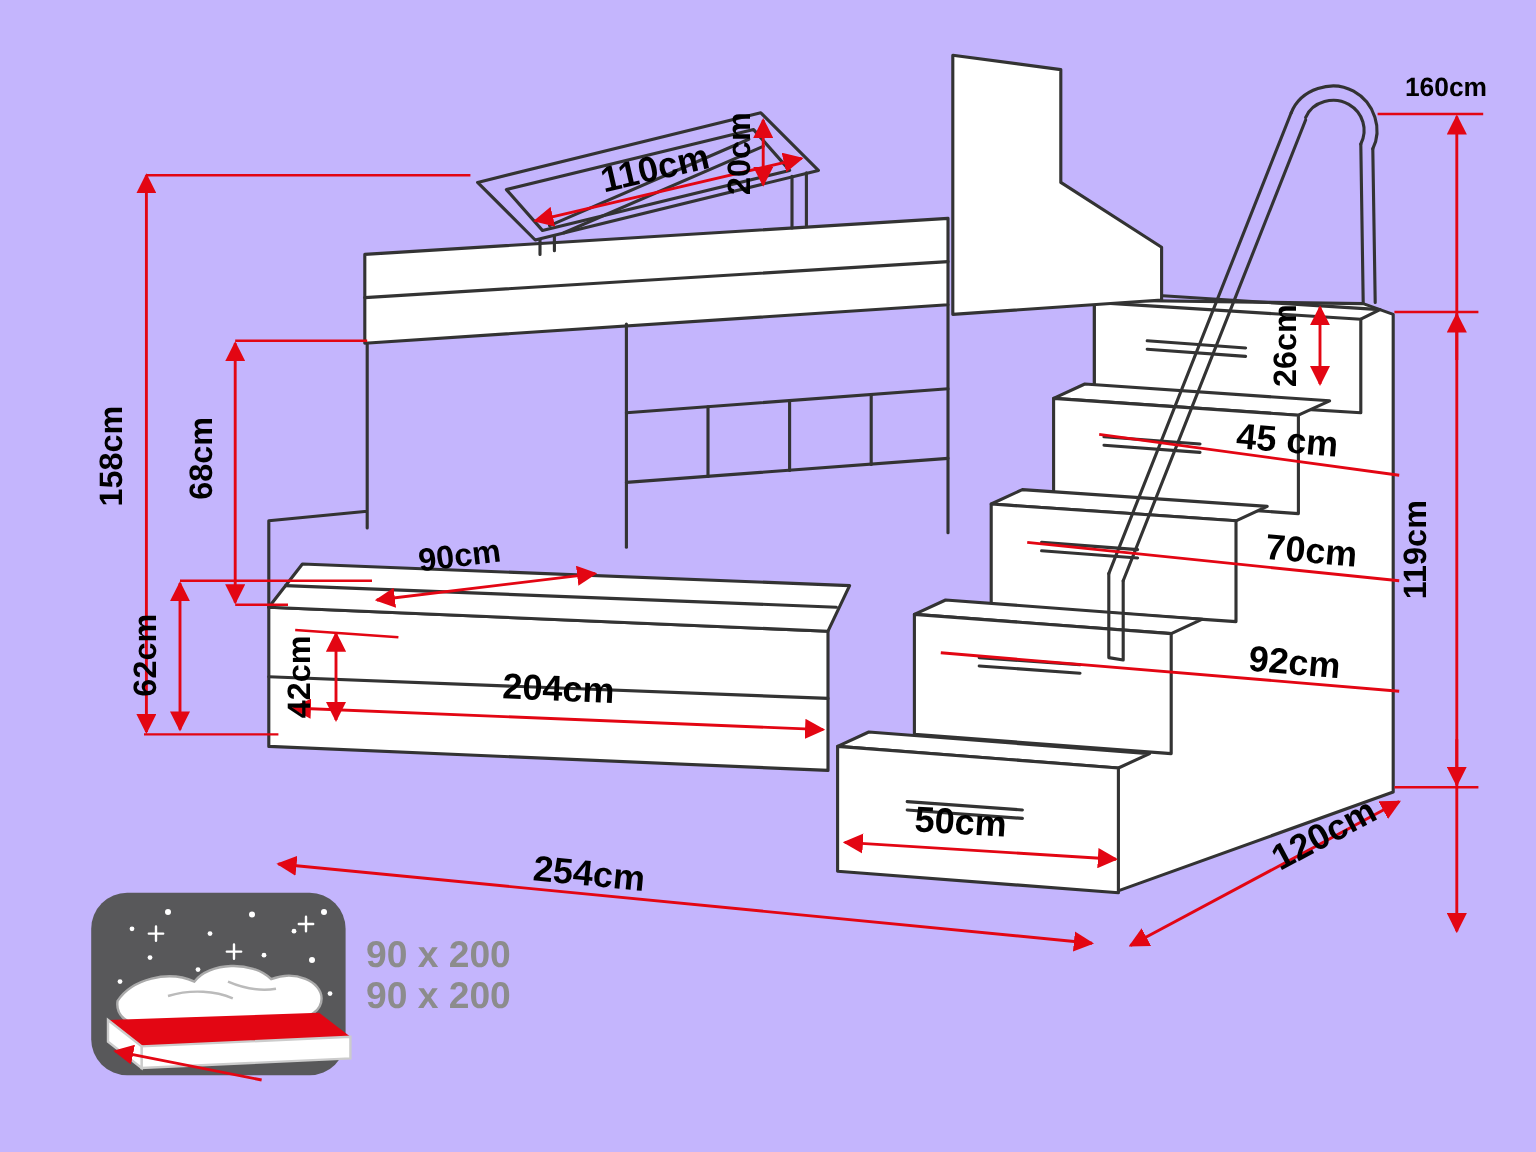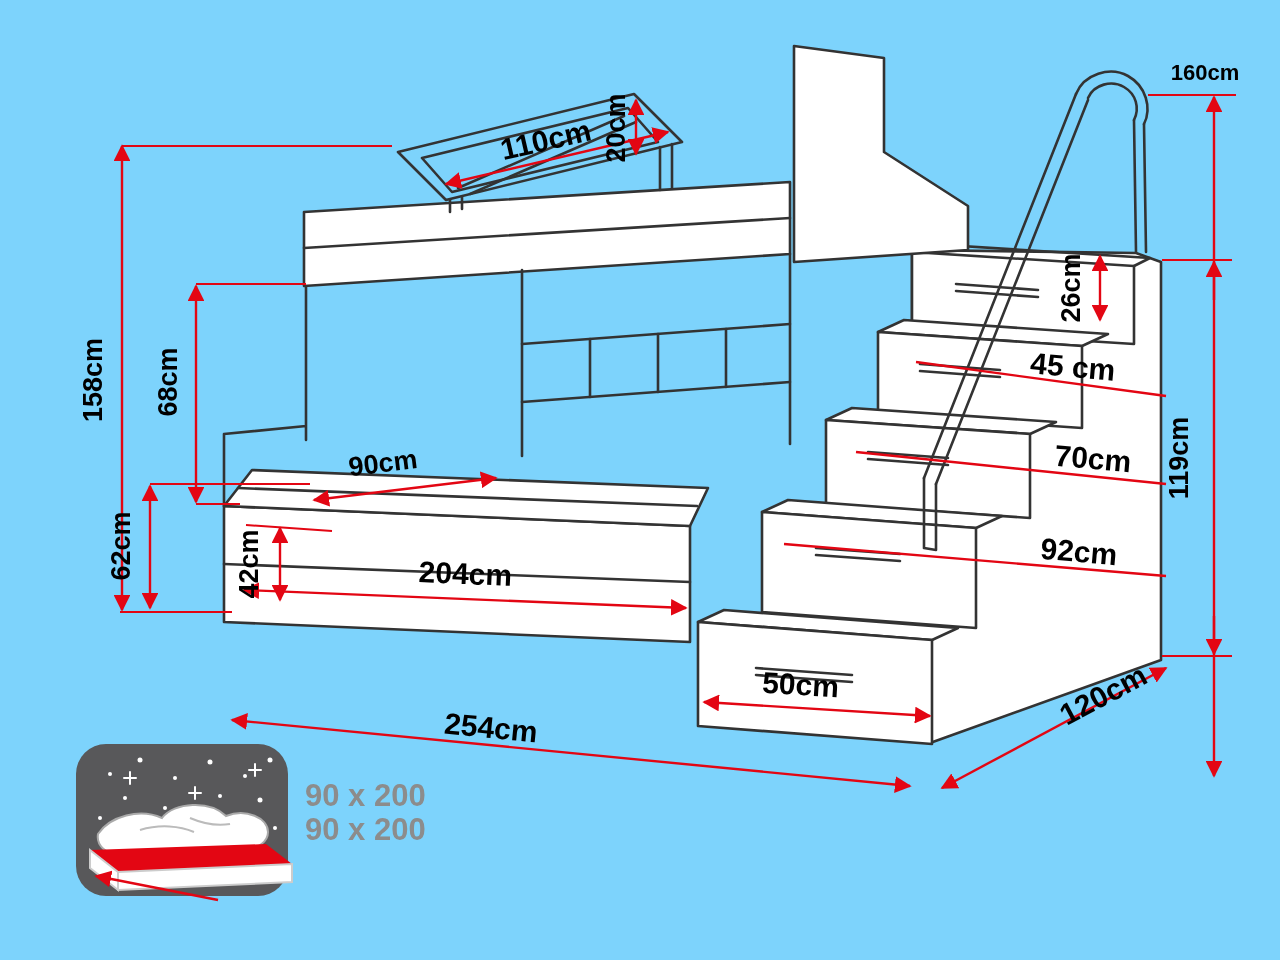--- a/index.html
+++ b/index.html
@@ -1,16 +1,16 @@
 <!DOCTYPE html>
 <html><head>
 <meta charset="utf-8">
 <style>
   html,body { margin:0; padding:0; background:#ffffff; }
-  .stage { position:relative; width:1280px; height:960px; background:#7dd3fc; overflow:hidden; }
+  .stage { position:relative; width:1280px; height:960px; background:#c4b5fd; overflow:hidden; }
   svg { display:block; }
   svg text { font-family:"Liberation Sans", sans-serif; font-weight:bold; fill:#000000; }
   .dim-label   { font-size:27px; }
   .dim-label-lg{ font-size:30px; }
   .dim-label-sm{ font-size:22px; }
   .legend-text { font-size:31px; fill:#8c8c8c; }
   .outline      { fill:none;    stroke:#333333; stroke-width:2.6; stroke-linejoin:round; stroke-linecap:round; }
   .outline-fill { fill:#ffffff; stroke:#333333; stroke-width:2.6; stroke-linejoin:round; stroke-linecap:round; }
   .dim  { stroke:#e30613; stroke-width:2.4; fill:none; }
   .tick { stroke:#e30613; stroke-width:2;   fill:none; }

